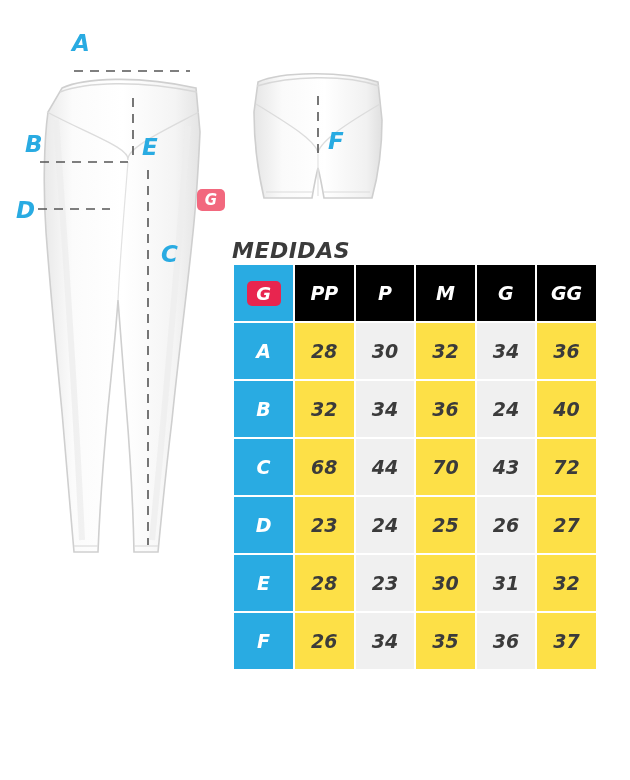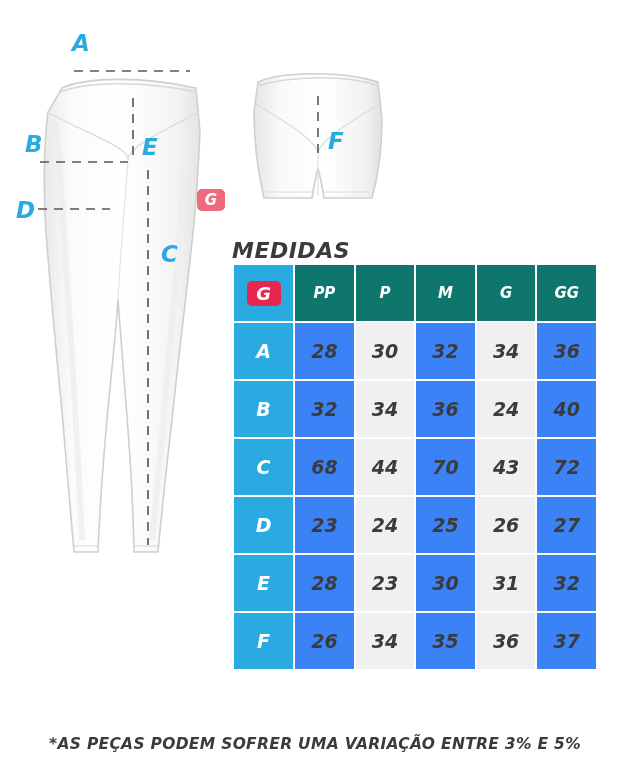--- a/index.html
+++ b/index.html
@@ -72,38 +72,38 @@
     text-align: center;
     vertical-align: middle;
     font-family: "DejaVu Sans", sans-serif;
     font-weight: bold;
     font-style: italic;
     font-size: 19px;
     height: 56px;
     padding: 0;
   }
   .size-table .hdr {
-    background: #0f766e;
+    background: #000000;
     color: #ffffff;
-    font-size: 15px;
+    font-size: 19px;
     width: 61px;
   }
   .size-table .logo-cell {
     background: #29ABE2;
     width: 61px;
     position: relative;
   }
   .size-table .rowhdr {
     background: #29ABE2;
     color: #ffffff;
     width: 61px;
   }
   .size-table .val {
     color: #3b3b3b;
-    background: #3b82f6;
+    background: #fde047;
   }
   .size-table .val.alt {
     background: #f0f0f0;
   }
 
   
   .logo-badge {
     width: 34px;
     height: 25px;
     background: #e8254f;
@@ -325,15 +325,14 @@
         <td class="rowhdr">F</td>
         <td class="val">26</td>
         <td class="val alt">34</td>
         <td class="val">35</td>
         <td class="val alt">36</td>
         <td class="val">37</td>
       </tr>
     </tbody>
   </table>
 
-  <div class="footnote">*AS PEÇAS PODEM SOFRER UMA VARIAÇÃO ENTRE 3% E 5%</div>
 
 </div>
 
 </body></html>

